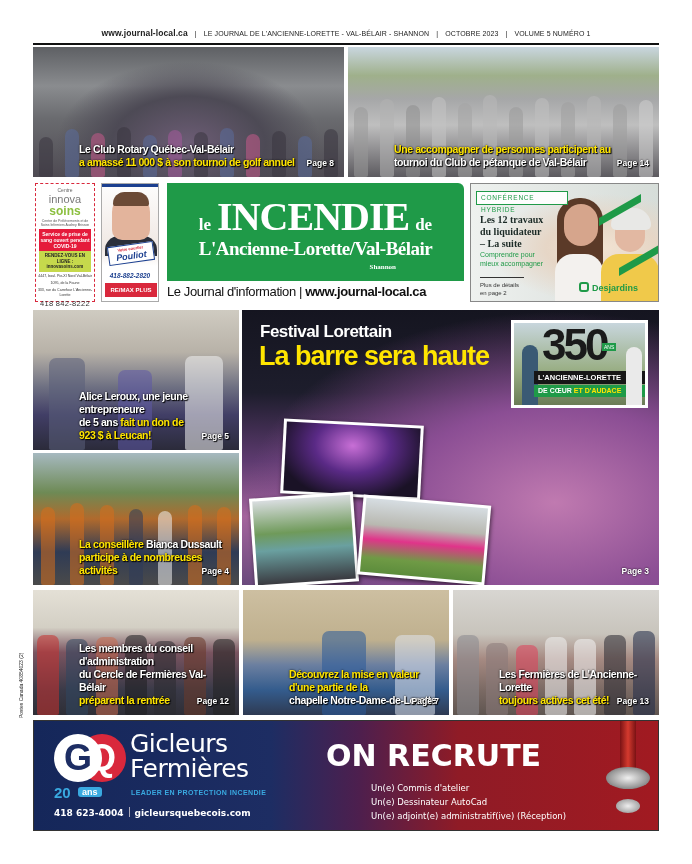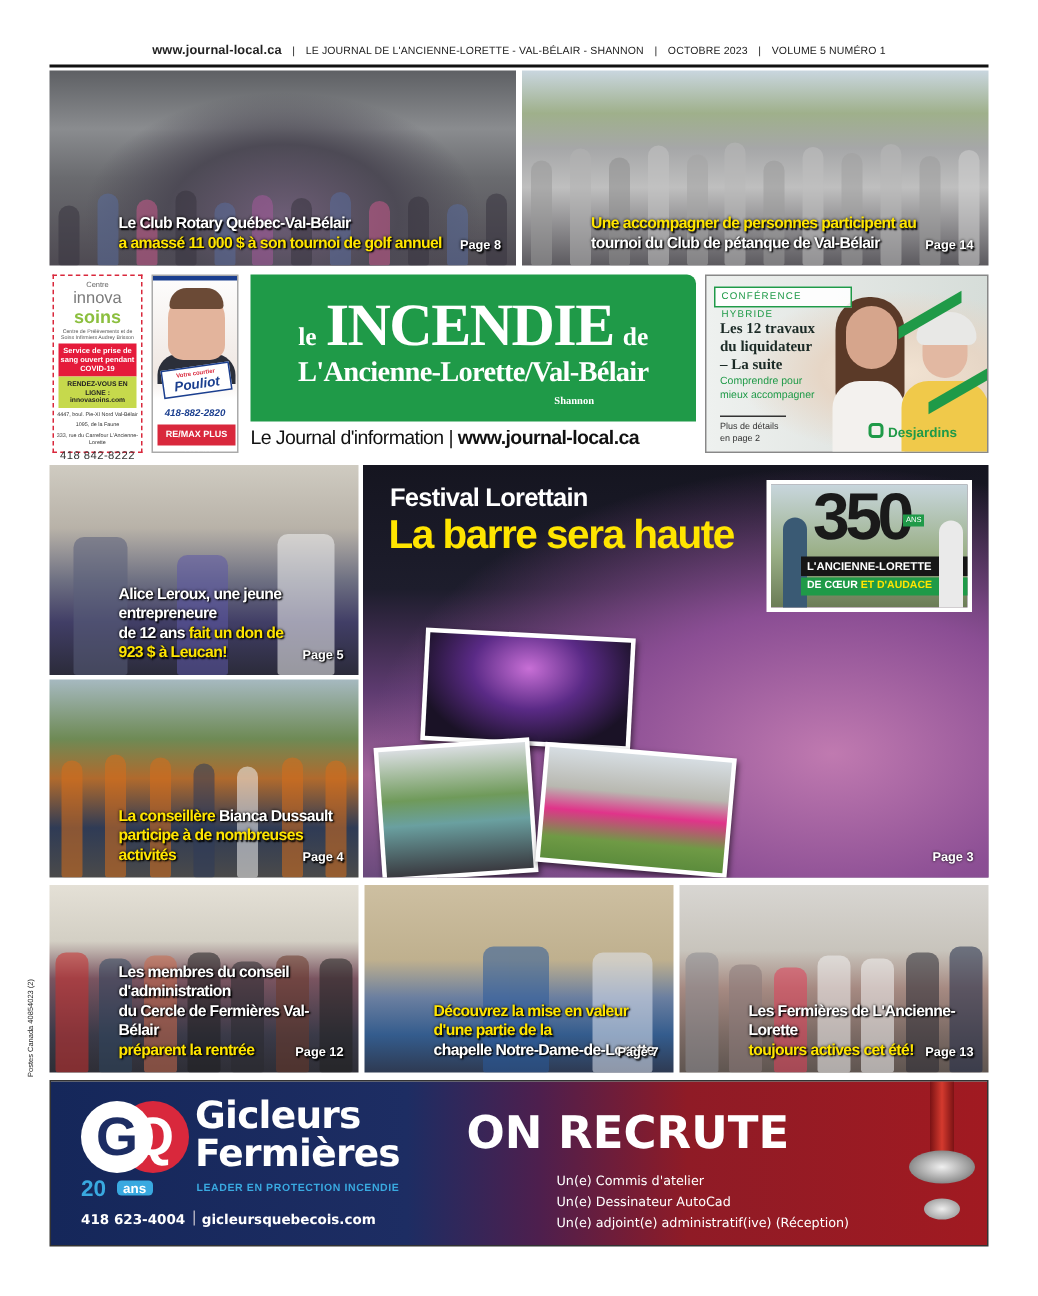--- a/index.html
+++ b/index.html
@@ -109,25 +109,25 @@
   .vtext { position: absolute; left: 18px; top: 625px; width: 90px; font-size: 5px; color: #222; transform: rotate(-90deg); transform-origin: 0 0; top: 718px; white-space: nowrap; }
 
   
   .ad-gq { position: absolute; left: 33px; top: 720px; width: 626px; height: 111px; border: 1px solid #333; overflow: hidden;
      background: linear-gradient(90deg, #15275a 0%, #1d2d63 38%, #4d1f4e 52%, #8f1b26 68%, #a11a21 100%); }
   .gq-logo { position: absolute; left: 20px; top: 13px; width: 68px; height: 52px; }
   .gq-g { position: absolute; left: 0; top: 0; width: 48px; height: 48px; border-radius: 50%; background: #fff; color: #1d2d63; font-size: 36px; font-weight: bold; text-align: center; line-height: 48px; }
   .gq-q { position: absolute; left: 24px; top: 0; width: 48px; height: 48px; border-radius: 50%; background: #d9283c; color: #fff; font-size: 36px; font-weight: bold; text-align: center; line-height: 48px; }
   .gq-20 { position: absolute; left: 20px; top: 63px; font-size: 15px; font-weight: bold; color: #39a9e0; }
   .gq-ans { position: absolute; left: 44px; top: 66px; font-size: 9px; font-weight: bold; color: #fff; background: #39a9e0; padding: 0 4px; border-radius: 3px; }
-  .gq-name { position: absolute; left: 96px; top: 10px; font-family: "DejaVu Sans", sans-serif; font-size: 25px; line-height: 25px; color: #fff; letter-spacing: -0.5px; font-weight: bold; }
+  .gq-name { position: absolute; left: 96px; top: 10px; font-family: "DejaVu Sans", sans-serif; font-size: 25px; line-height: 25px; color: #fff; letter-spacing: -0.5px; }
   .gq-leader { position: absolute; left: 97px; top: 68px; font-size: 7px; font-weight: bold; color: #39a9e0; letter-spacing: 0.4px; }
   .gq-contact { position: absolute; left: 20px; top: 86px; font-family: "DejaVu Sans", sans-serif; font-size: 9px; font-weight: bold; color: #fff; }
   .gq-contact .bar { display: inline-block; width: 1px; height: 10px; background: #aab; margin: 0 5px; vertical-align: -1px; }
-  .recrute { position: absolute; left: 277px; top: 17px; font-family: "DejaVu Sans", sans-serif; font-size: 30px; font-weight: bold; color: #fff; letter-spacing: 0px; text-align: right; }
+  .recrute { position: absolute; left: 292px; top: 17px; font-family: "DejaVu Sans", sans-serif; font-size: 30px; font-weight: bold; color: #fff; letter-spacing: 0px; text-align: right; }
   .jobs { position: absolute; left: 337px; top: 60px; font-family: "DejaVu Sans", sans-serif; font-size: 8.5px; line-height: 14px; color: #fff; }
   .sprinkler { position: absolute; left: 570px; top: 0; width: 50px; height: 111px; }
   .sprinkler .pipe { position: absolute; left: 16px; top: 0; width: 16px; height: 50px; background: linear-gradient(90deg, #7a1214, #d43a2e, #7a1214); }
   .sprinkler .ring { position: absolute; left: 2px; top: 46px; width: 44px; height: 22px; border-radius: 50%; background: radial-gradient(ellipse, #f0f0f0 0%, #9a9a9a 60%, #555 100%); }
   .sprinkler .head { position: absolute; left: 12px; top: 78px; width: 24px; height: 14px; border-radius: 50%; background: radial-gradient(ellipse, #eee, #888); }
 </style>
 </head>
 <body>
 
 <div class="topbar">
@@ -252,21 +252,21 @@
 </div>
 
 <div class="photo ph-alice">
   <div class="people">
     <span style="width:36px;height:92px;background:#5a5f7a"></span>
       <span style="width:34px;height:80px;background:#5e58a6"></span>
       <span style="width:38px;height:94px;background:#f2f2f2"></span>
   </div>
   <div class="cap">
     <div>Alice Leroux, une jeune entrepreneure</div>
-    <div><span>de 12 ans </span><span class="y">fait un don de</span></div>
+    <div><span>de 5 ans </span><span class="y">fait un don de</span></div>
     <div class="y">923 $ à Leucan!</div>
   </div>
   <div class="page">Page 5</div>
 </div>
 
 <div class="photo ph-bianca">
   <div class="people">
     <span style="height:78px;background:#d66e1c"></span>
       <span style="height:82px;background:#d66e1c"></span>
       <span style="height:80px;background:#d66e1c"></span>

